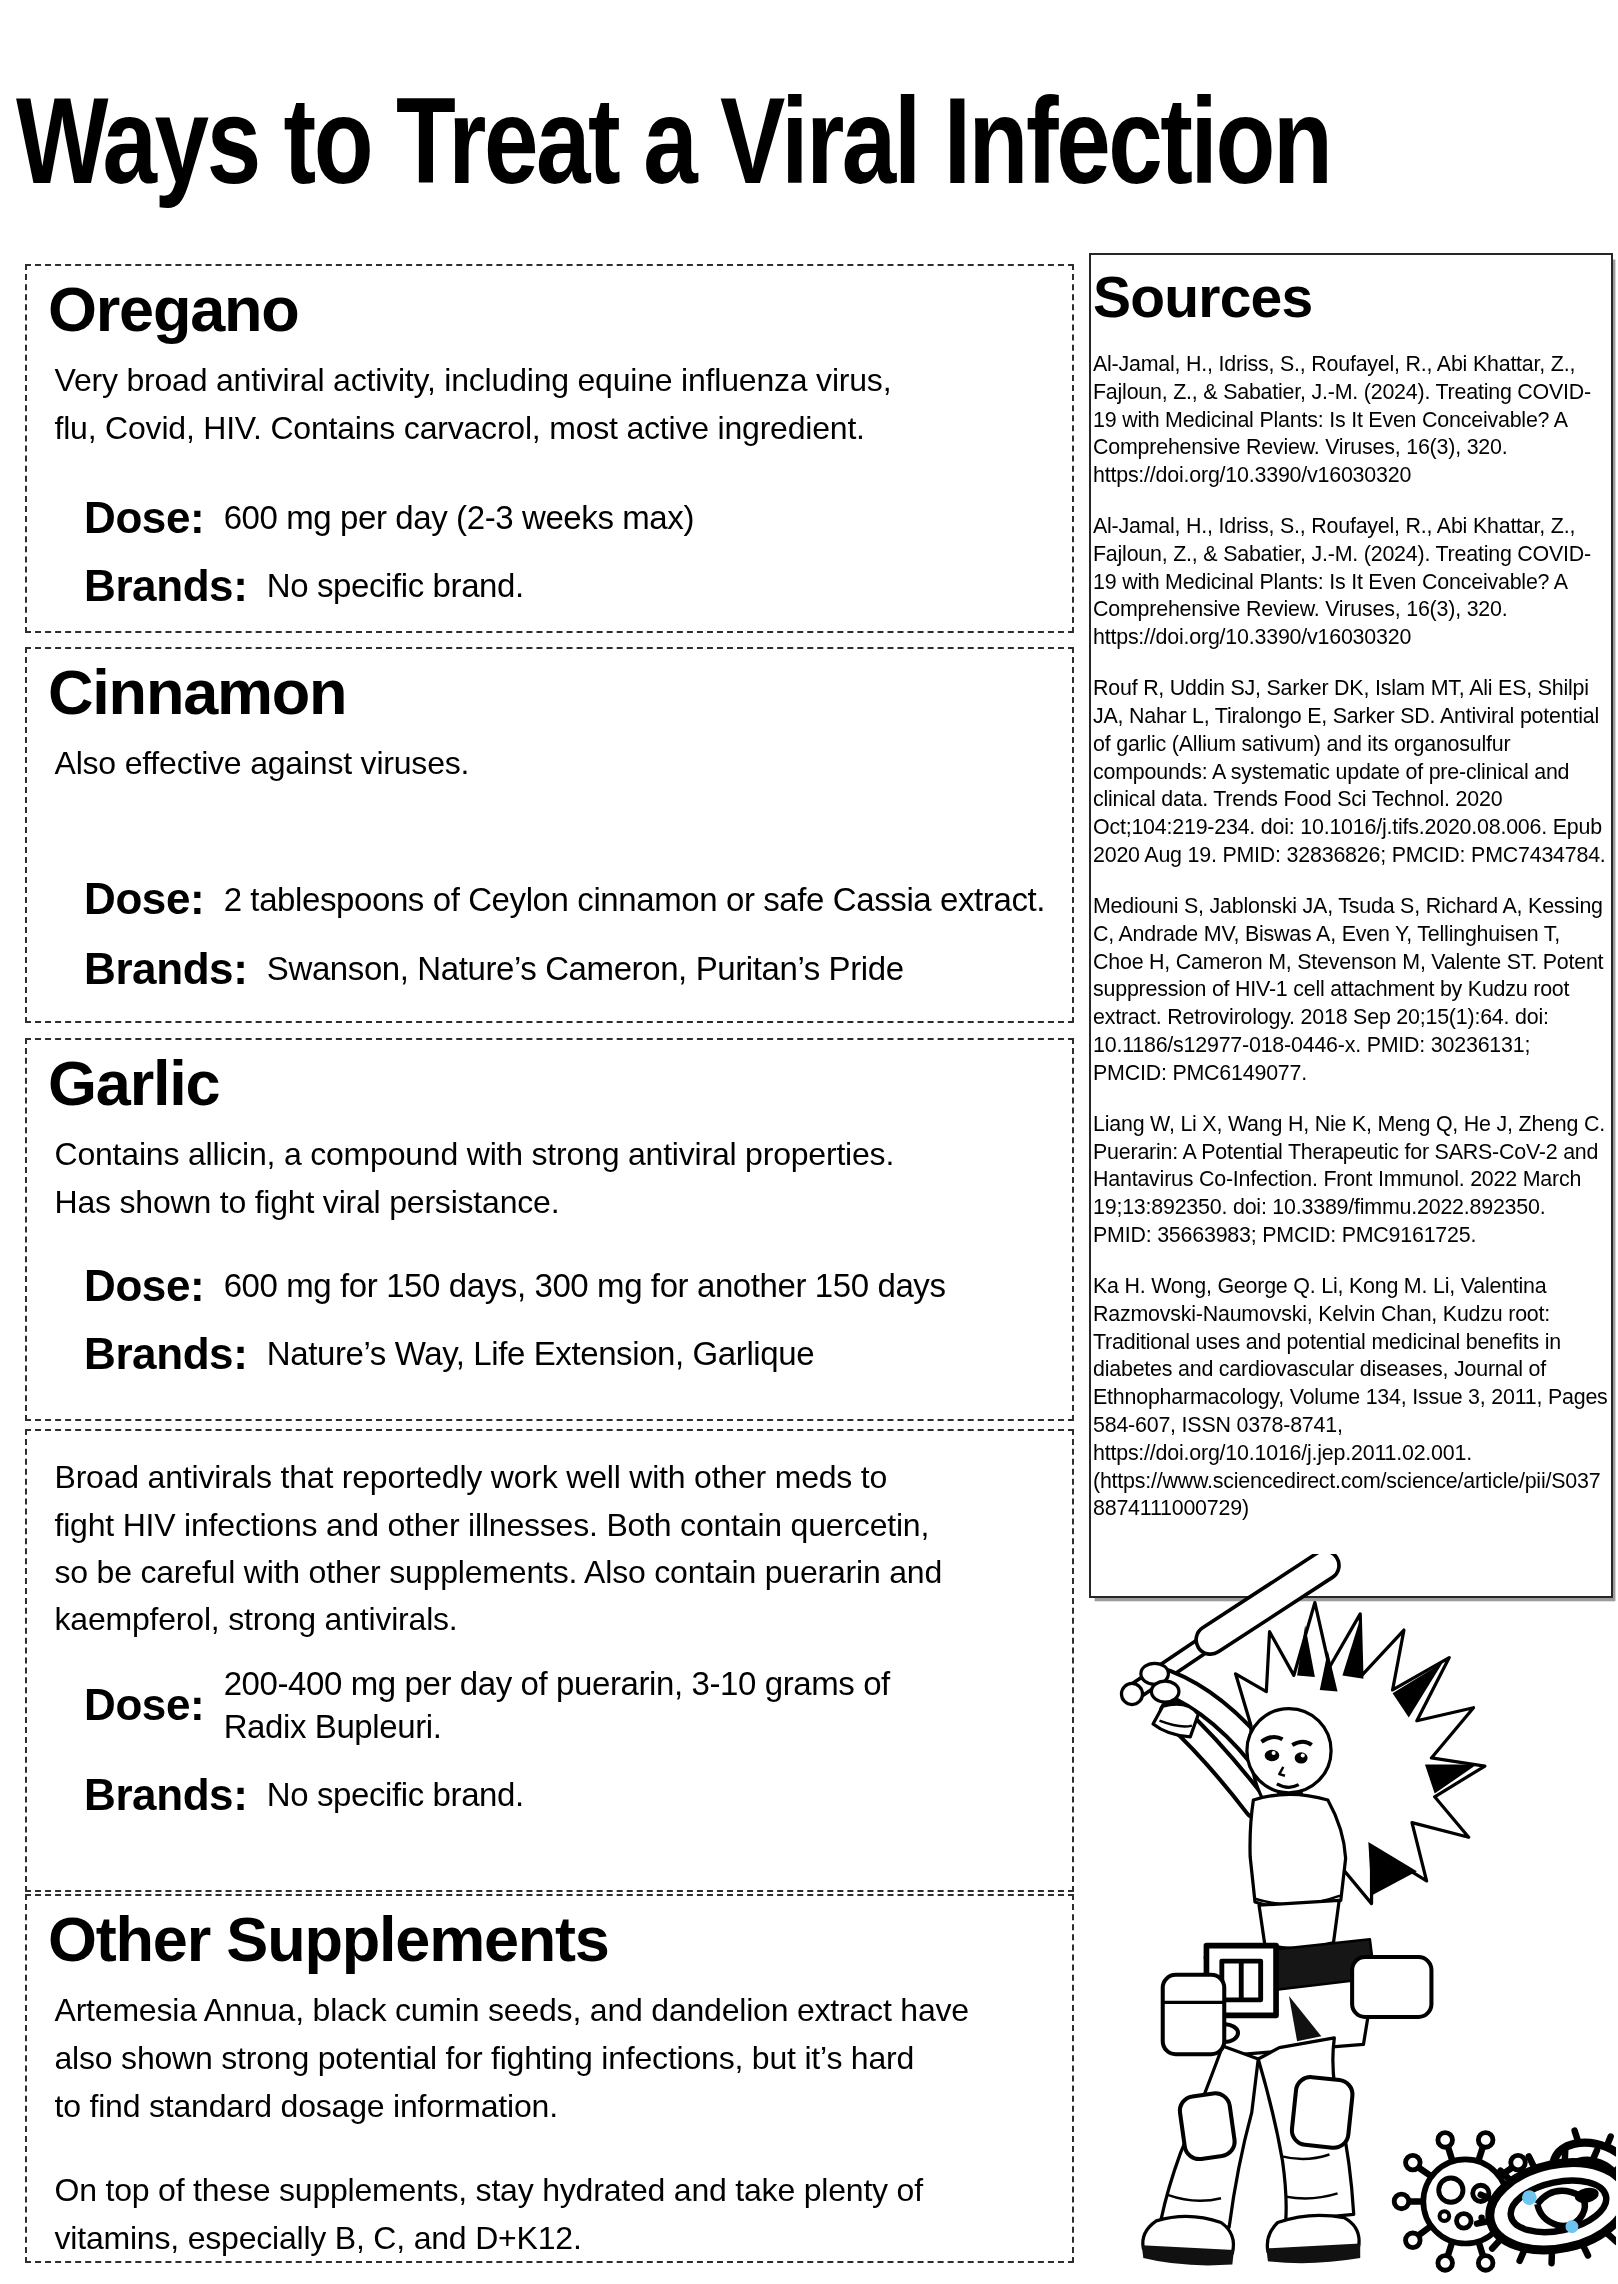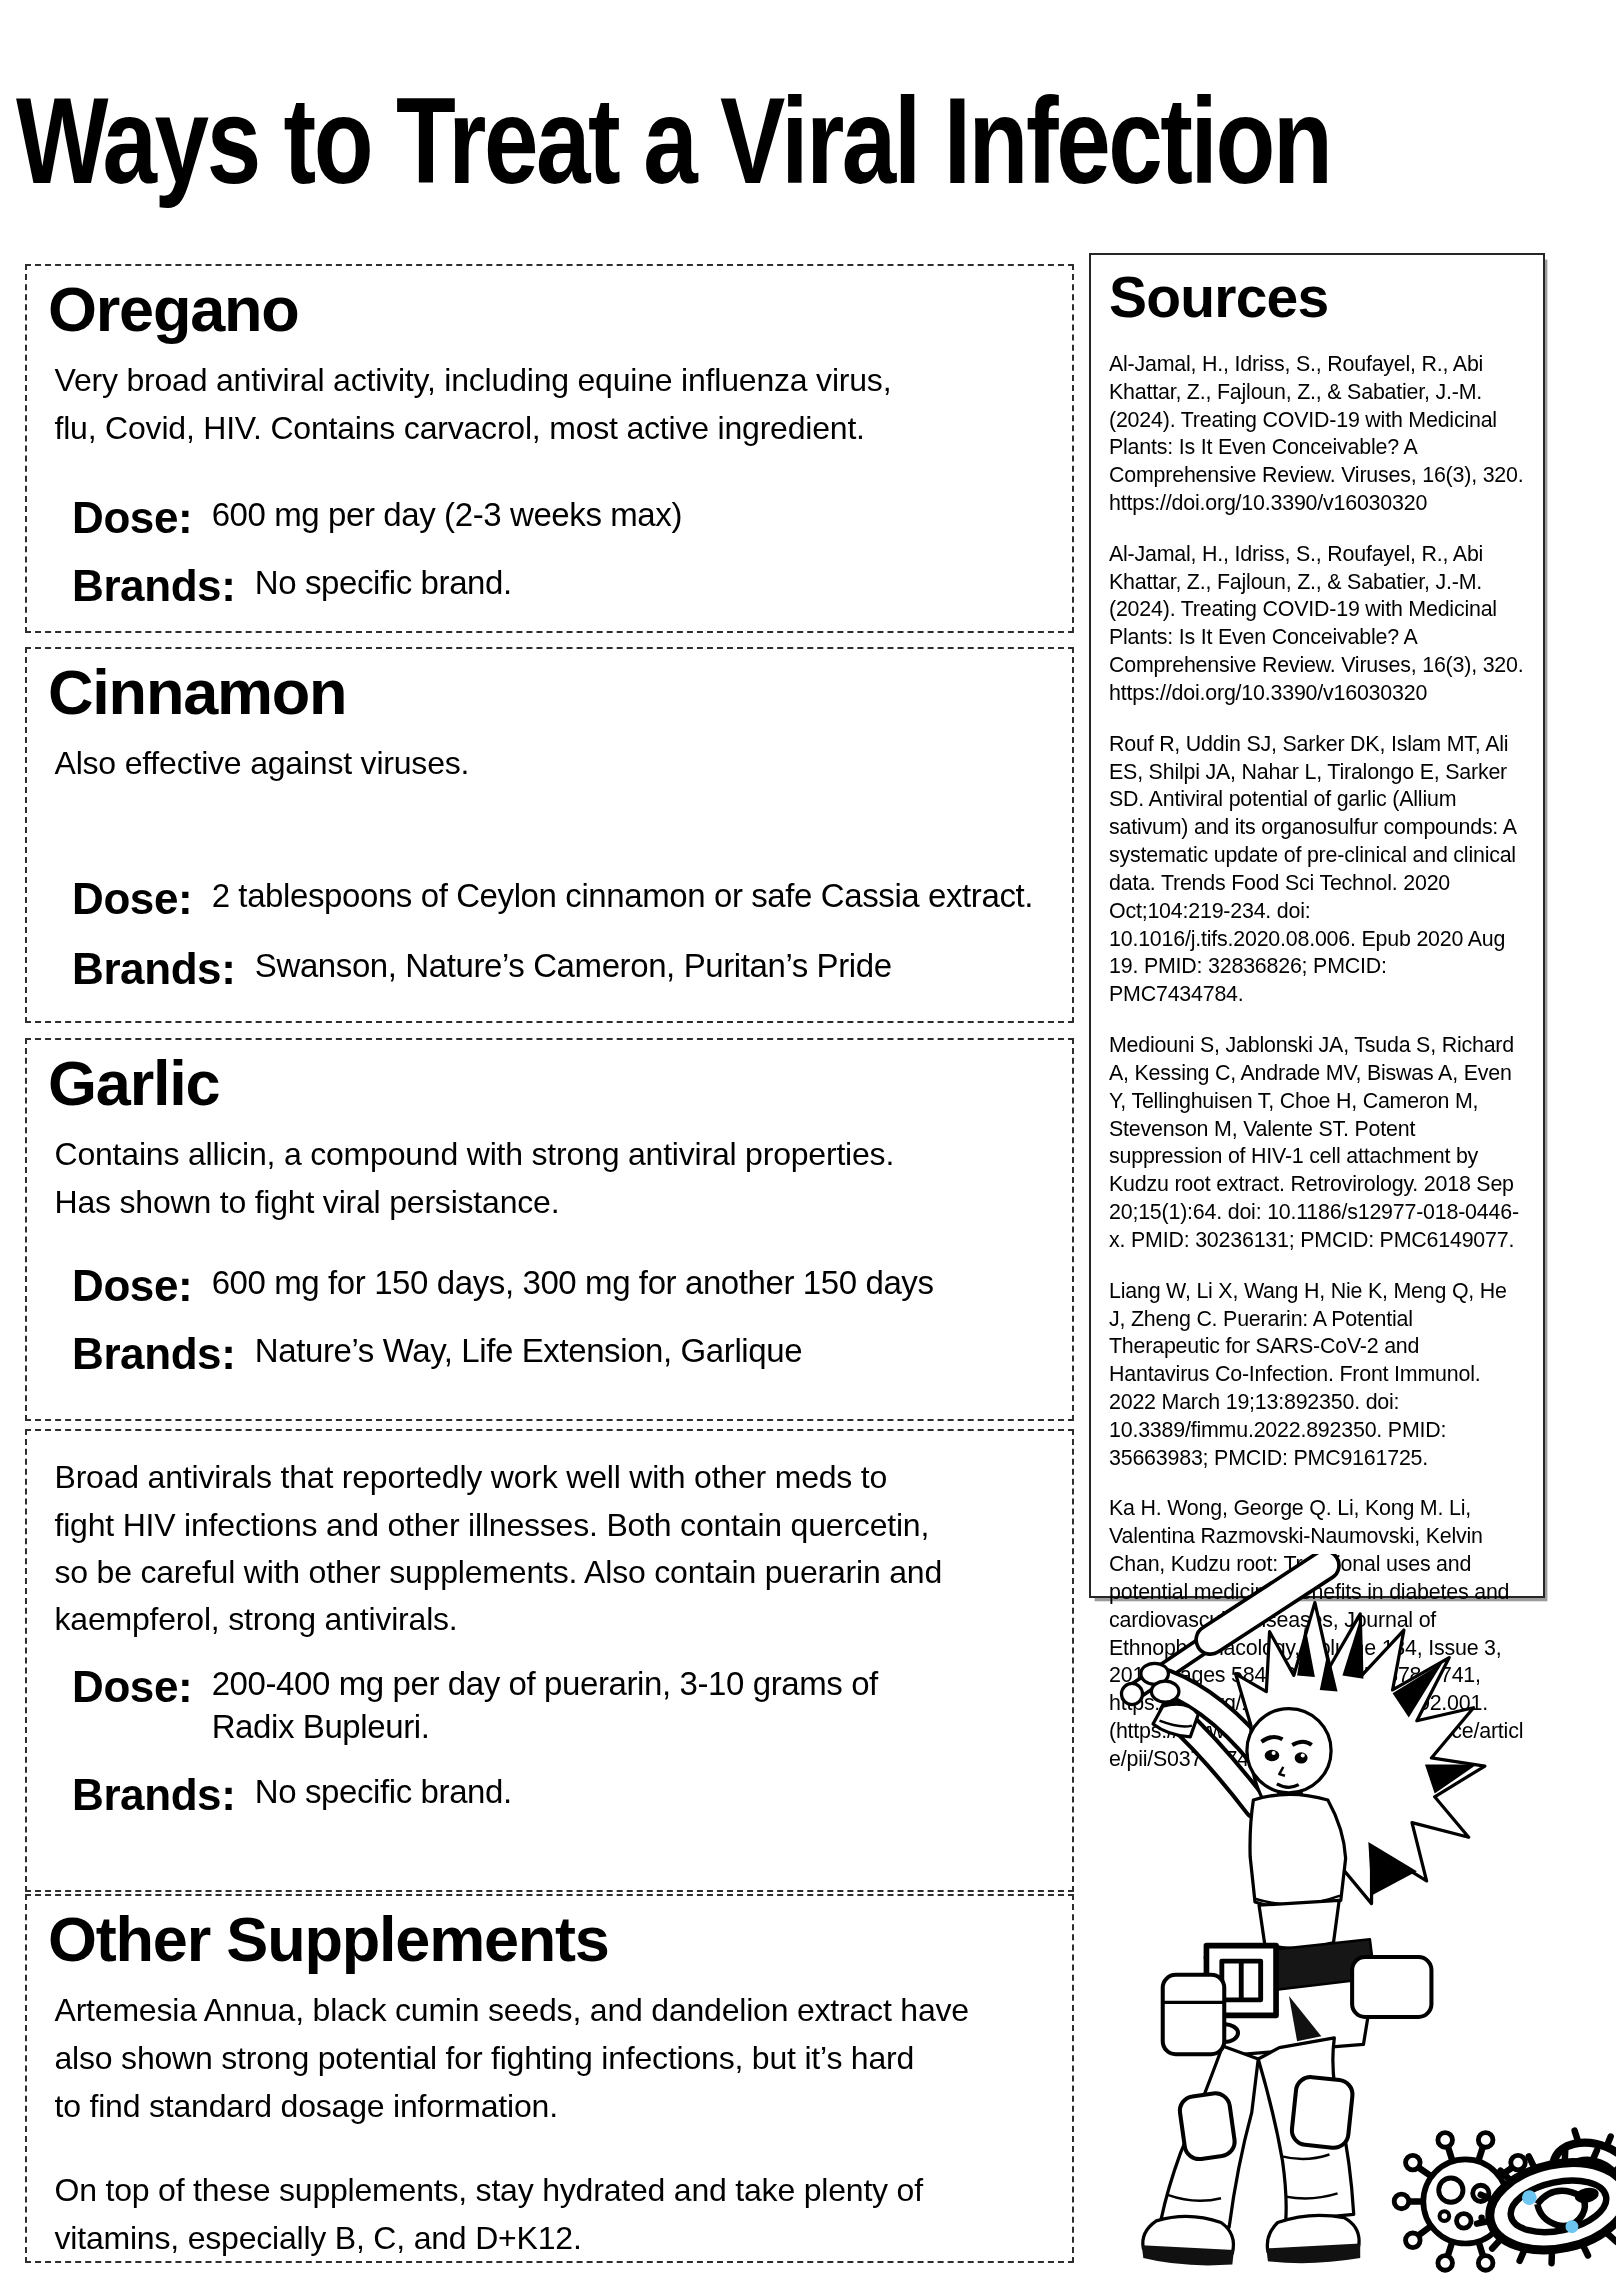--- a/index.html
+++ b/index.html
@@ -29,21 +29,21 @@
   #box-kudzu    { top: 1429px; height: 463px; }
   #box-other    { top: 1894px; height: 369px; }
   .section-heading {
     font-size: 63px; font-weight: 800; letter-spacing: -1.2px;
     margin: 0; line-height: 1.04;
   }
   .section-body {
     font-size: 32px; line-height: 1.52; letter-spacing: -0.2px;
     margin: 13px 0 0 6.5px; white-space: pre-line;
   }
-  .spec-row { display: flex; align-items: flex-start; margin-left: 24px; }
+  .spec-row { display: flex; align-items: center; margin-left: 36px; }
   .spec-label {
     font-size: 44px; font-weight: 800; letter-spacing: -0.4px;
     flex: 0 0 auto; margin-right: 19.4px;
   }
   .spec-value {
     font-size: 33px; line-height: 1.32; letter-spacing: -0.4px;
     white-space: pre-line;
   }
   #box-oregano  .dose-row   { margin-top: 40px; }
   #box-oregano  .brands-row { margin-top: 18px; }
@@ -52,24 +52,24 @@
   #box-garlic   .dose-row   { margin-top: 34px; }
   #box-garlic   .brands-row { margin-top: 18px; }
   #box-kudzu    .section-body { line-height: 1.48; margin-top: 12px; }
   #box-kudzu    .dose-row   { margin-top: 18px; }
   #box-kudzu    .brands-row { margin-top: 21px; }
   #box-other    .section-body { line-height: 1.5; }
   #box-other    .body-2     { margin-top: 36px; }
   
   .sources-box {
     position: absolute; left: 1089px; top: 253px;
-    width: 456px; height: 1345px;
+    width: 524px; height: 1345px;
     border: 2.4px solid #262626;
     background: #fff;
-    padding: 13px 18px;
+    padding: 13px 2px;
     box-shadow: 4px 4.9px 0 -1.6px #9c9c9c;
   }
   .sources-heading {
     font-size: 57px; font-weight: 800; letter-spacing: -0.8px;
     margin: 0 0 4.9px 0; line-height: 1.05;
   }
   .citation {
     font-size: 21.4px; line-height: 1.3; letter-spacing: -0.2px;
     margin: 23px 0 0 0; overflow-wrap: anywhere;
   }

